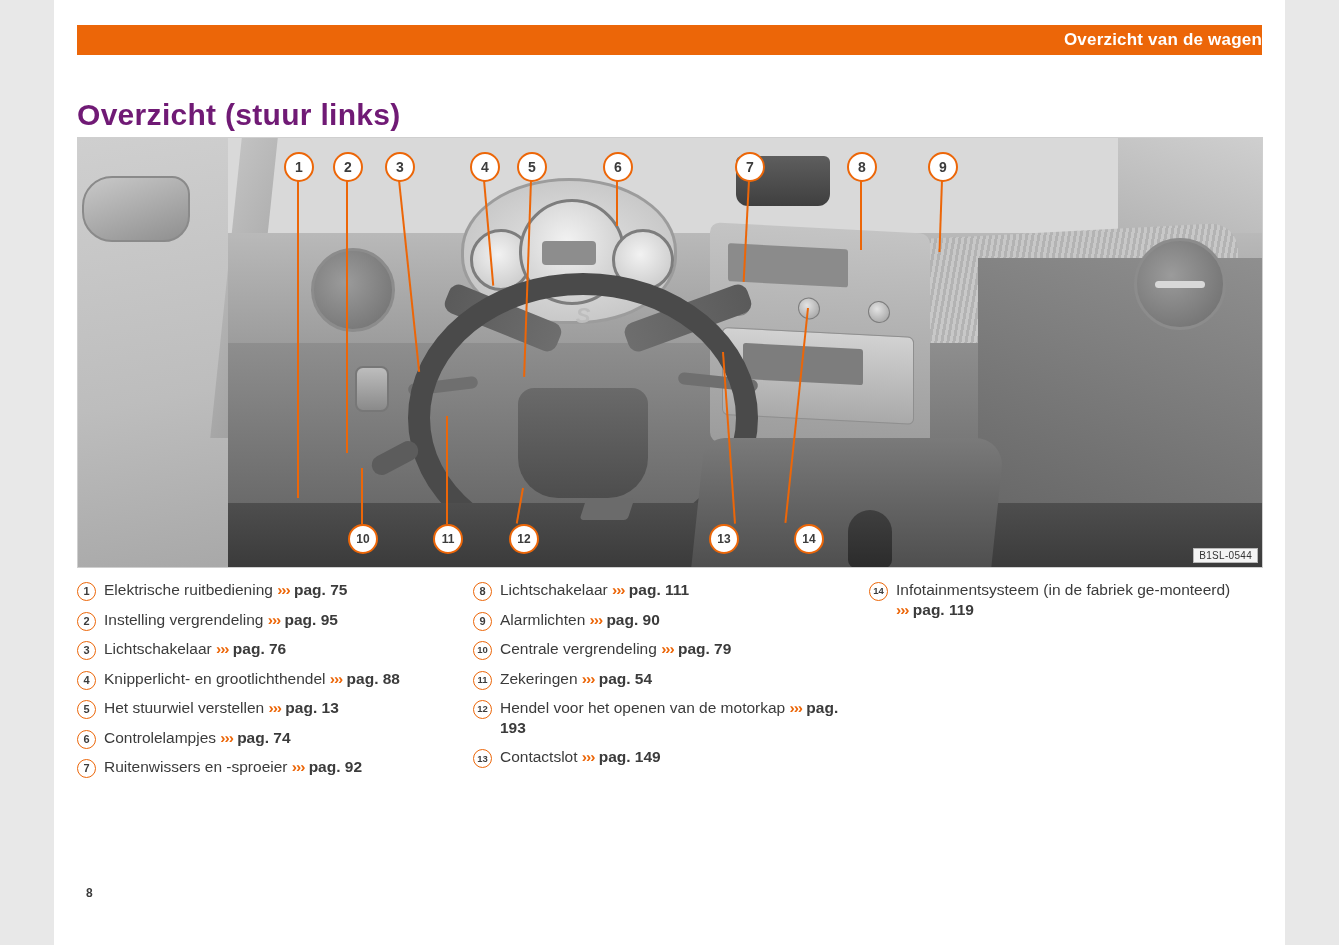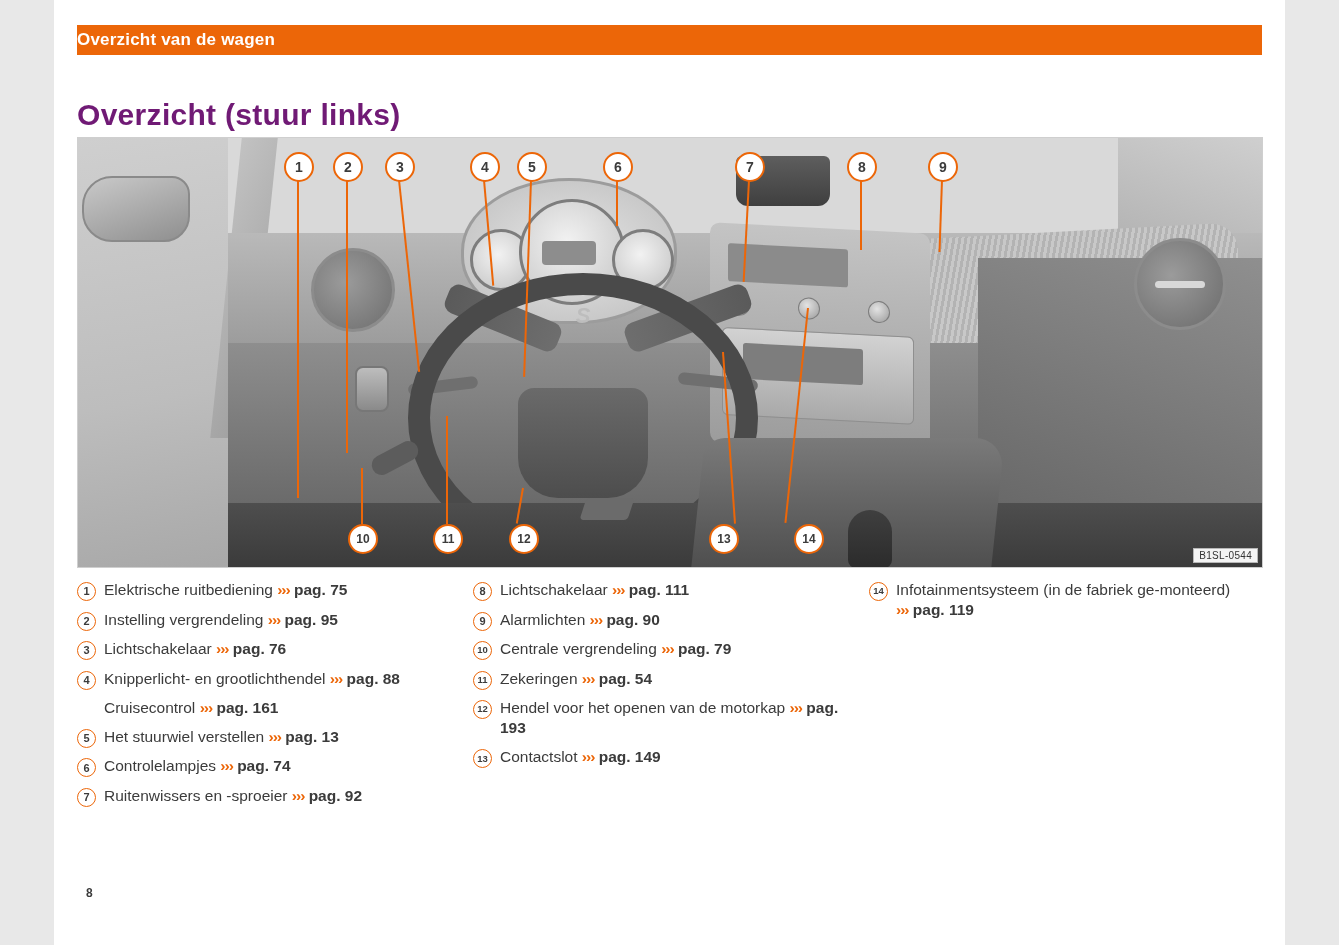--- a/index.html
+++ b/index.html
@@ -42,21 +42,21 @@
     left: 23px;
     top: 25px;
     width: 1185px;
     height: 30px;
     background: #ec6608;
     color: #ffffff;
     font-size: 17px;
     font-weight: bold;
     display: flex;
     align-items: center;
-    justify-content: flex-start;
+    justify-content: flex-end;
     letter-spacing: 0.2px;
   }
   .page-title {
     position: absolute;
     left: 23px;
     top: 78px;
     font-size: 30px;
     font-weight: bold;
     color: #701a75;
     letter-spacing: 0.3px;
@@ -431,23 +431,20 @@
         <span class="legend-text"><span>Instelling vergrendeling</span> <span class="chev">›››</span> <b class="ref">pag. 95</b></span>
       </div>
       <div class="legend-item">
         <span class="legend-num">3</span>
         <span class="legend-text"><span>Lichtschakelaar</span> <span class="chev">›››</span> <b class="ref">pag. 76</b></span>
       </div>
       <div class="legend-item">
         <span class="legend-num">4</span>
         <span class="legend-text"><span>Knipperlicht- en grootlichthendel</span> <span class="chev">›››</span> <b class="ref">pag. 88</b></span>
       </div>
-      <div class="legend-item continuation">
-        <span class="legend-text"><span>Cruisecontrol</span> <span class="chev">›››</span> <b class="ref">pag. 161</b></span>
-      </div>
       <div class="legend-item">
         <span class="legend-num">5</span>
         <span class="legend-text"><span>Het stuurwiel verstellen</span> <span class="chev">›››</span> <b class="ref">pag. 13</b></span>
       </div>
       <div class="legend-item">
         <span class="legend-num">6</span>
         <span class="legend-text"><span>Controlelampjes</span> <span class="chev">›››</span> <b class="ref">pag. 74</b></span>
       </div>
       <div class="legend-item">
         <span class="legend-num">7</span>

